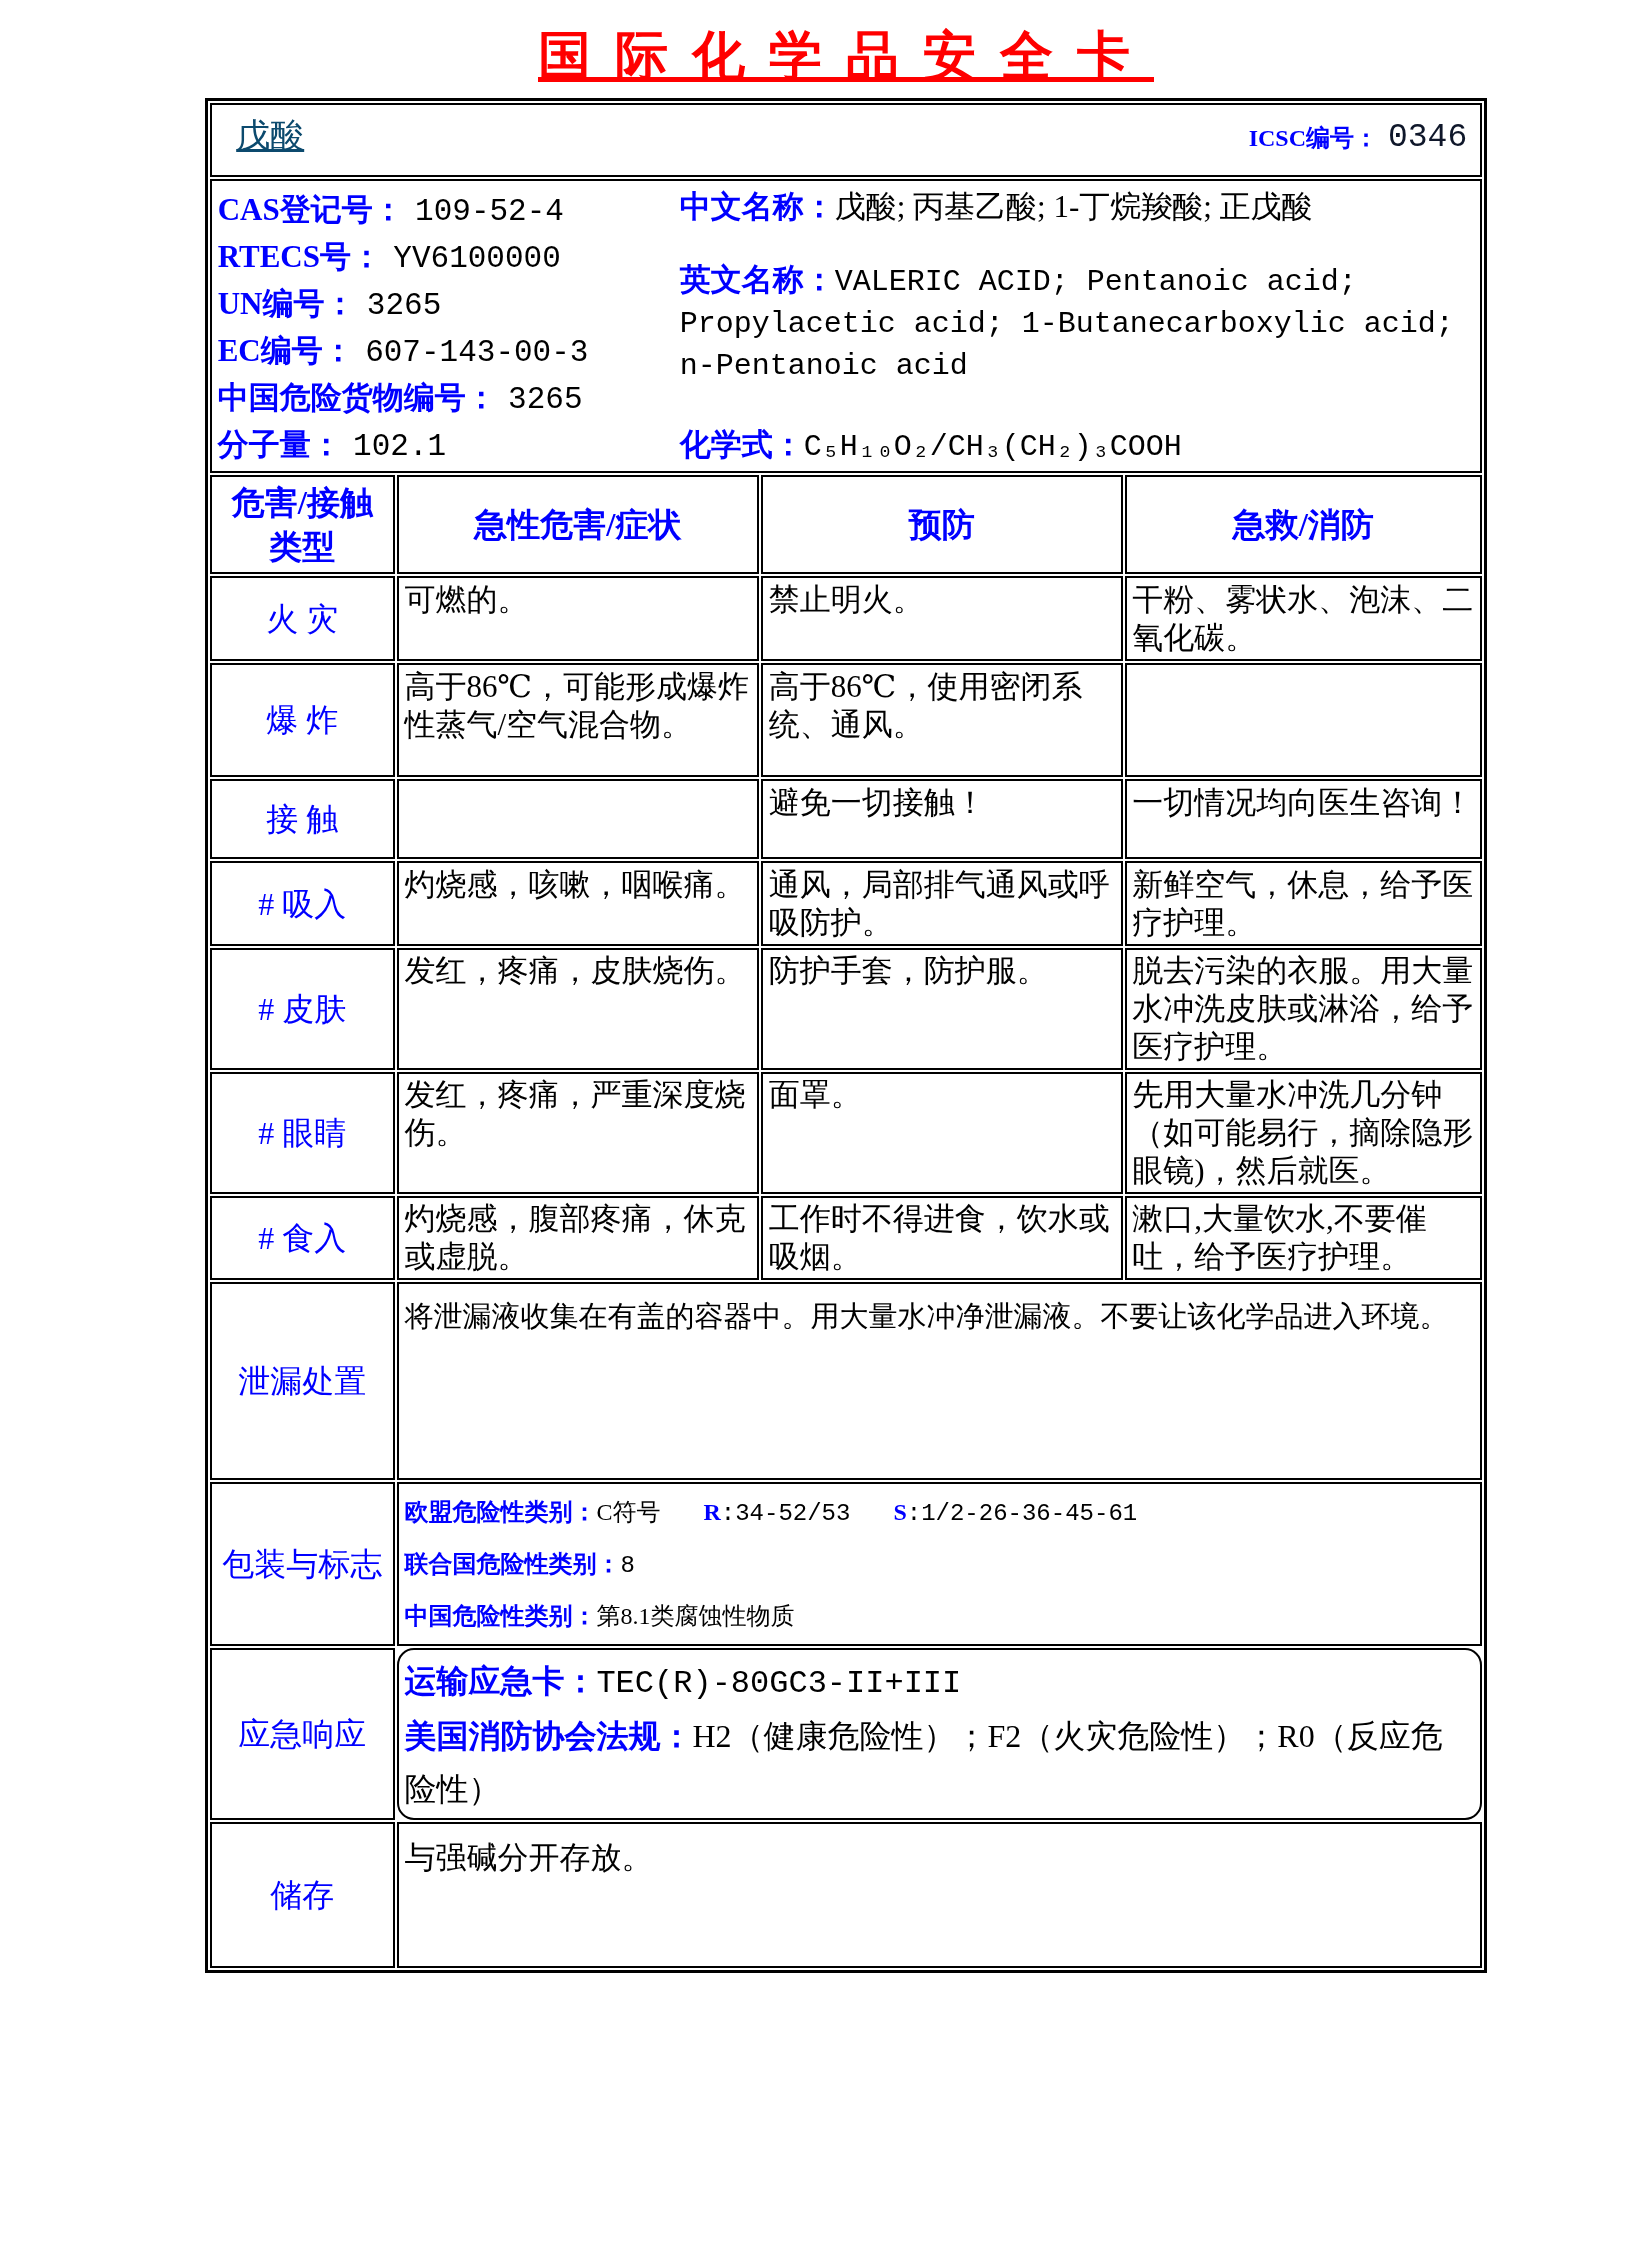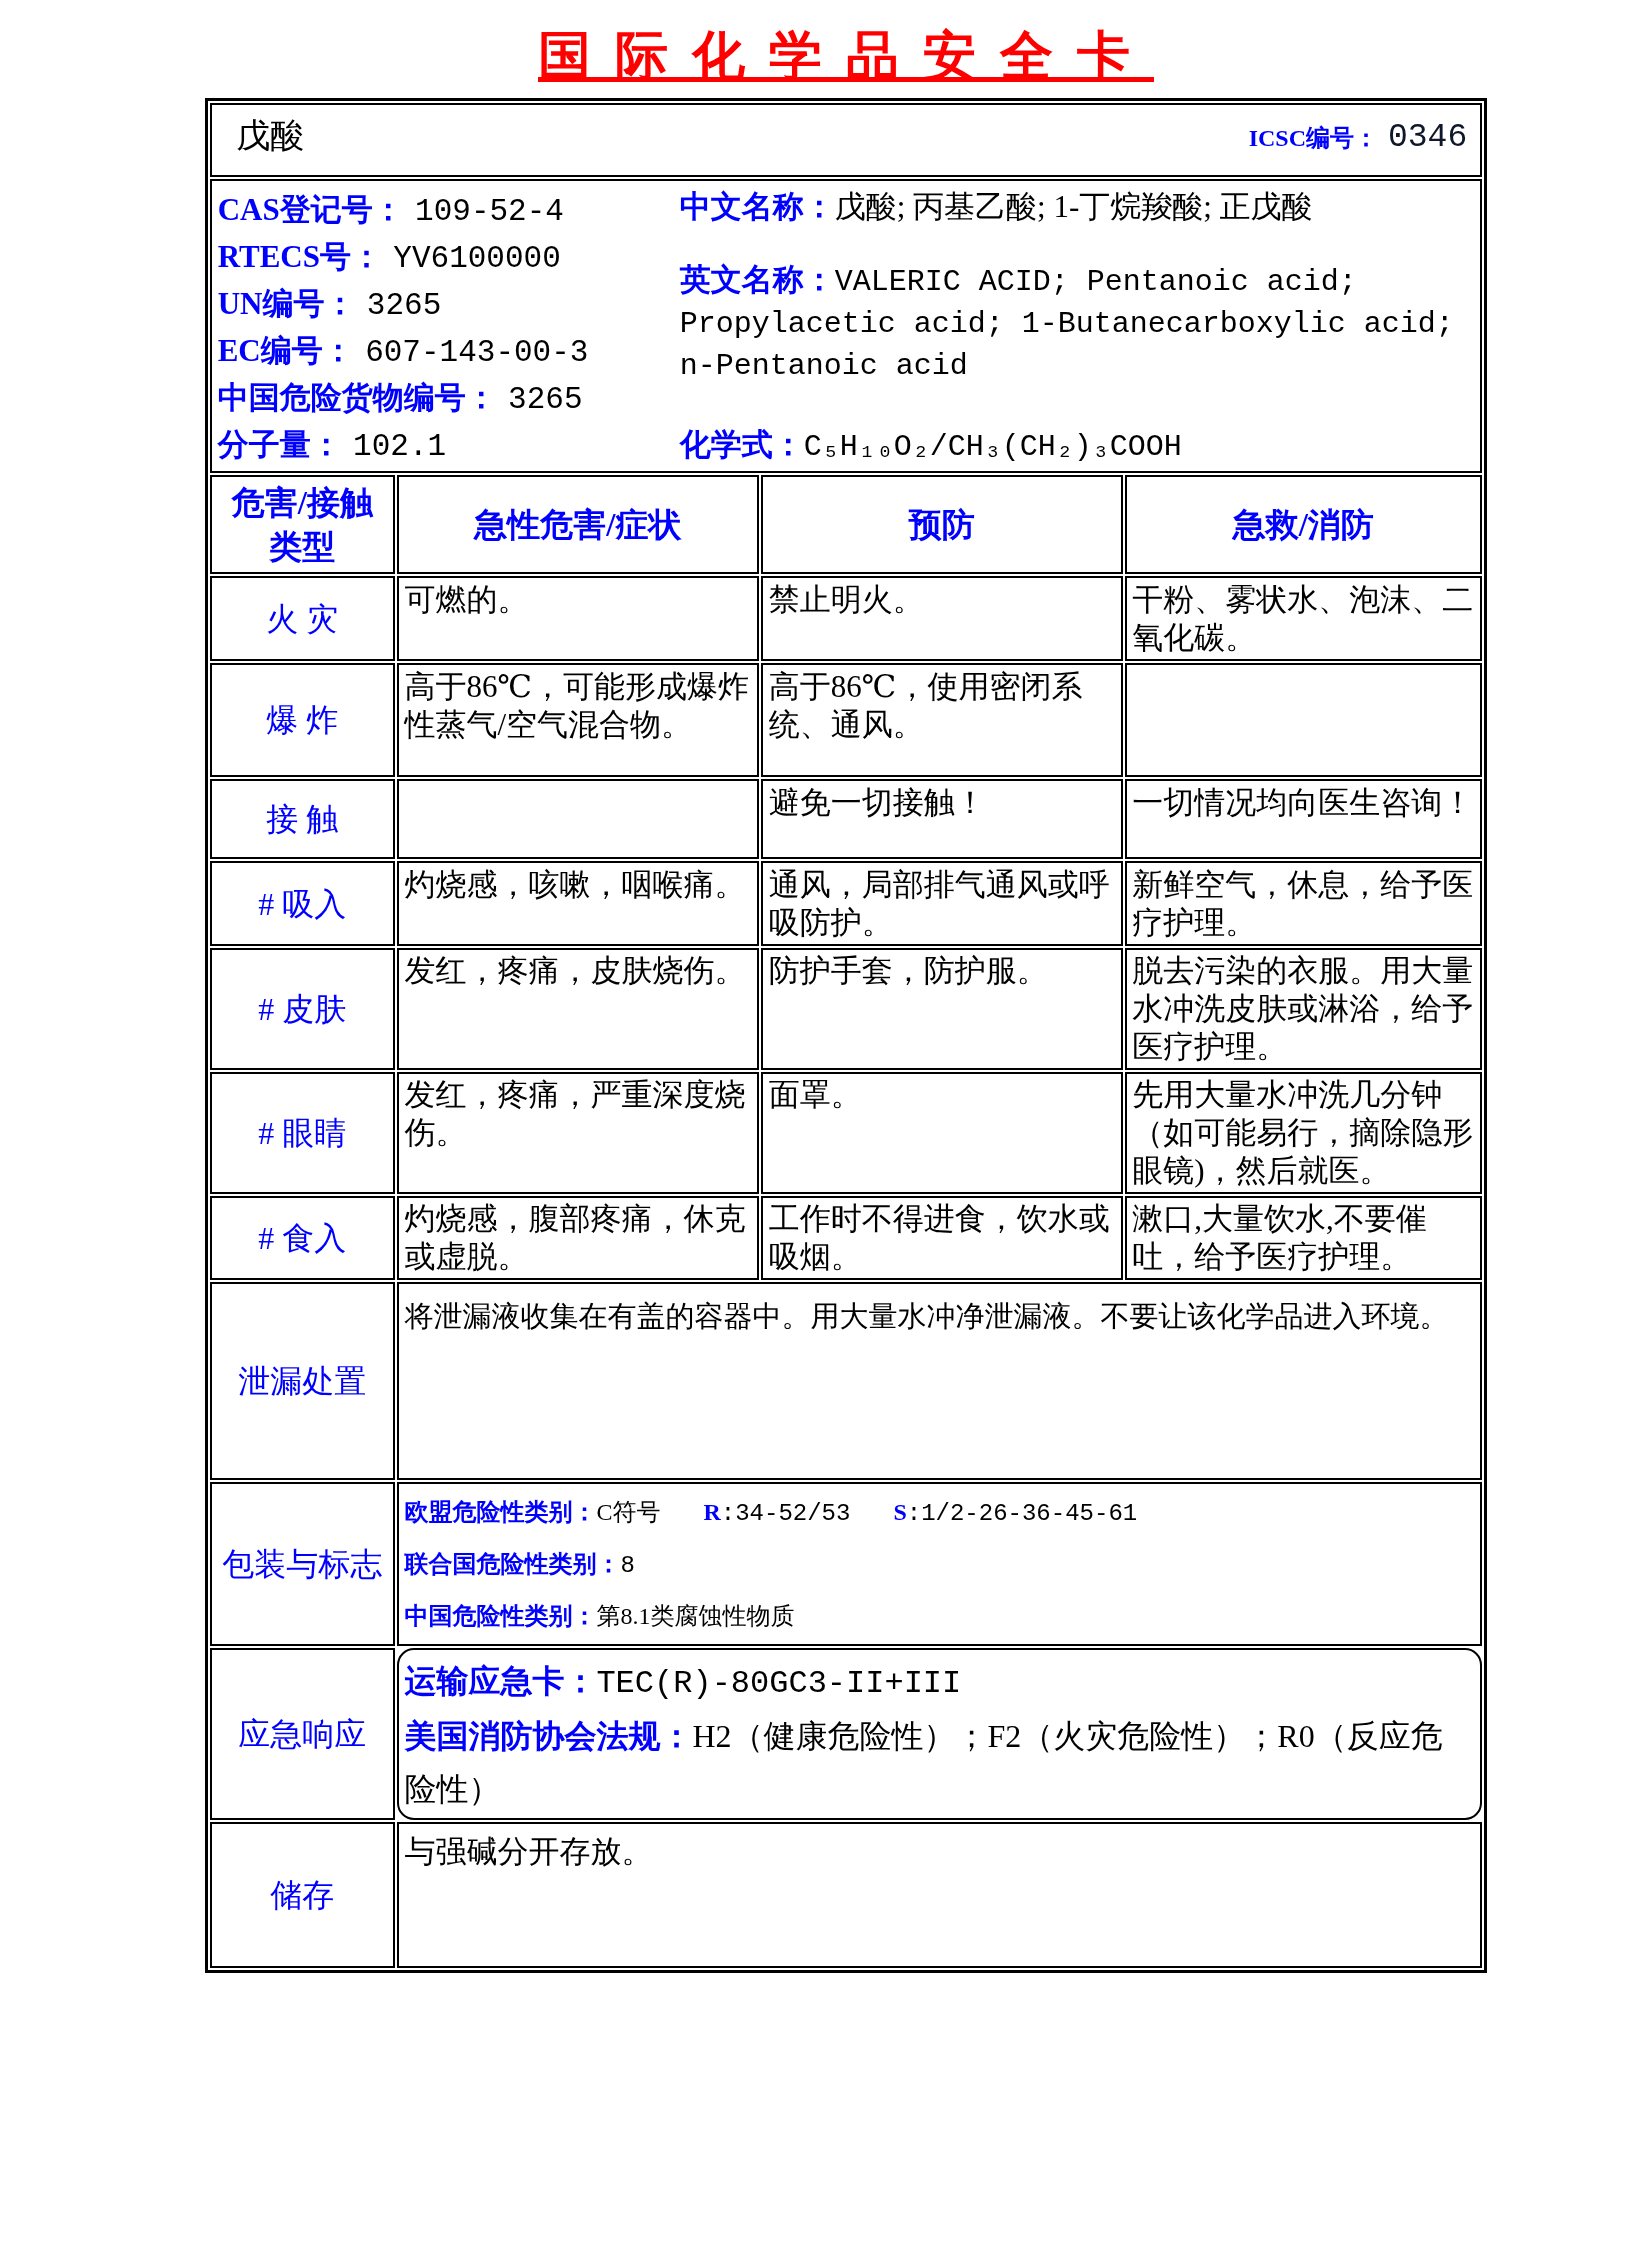--- a/index.html
+++ b/index.html
@@ -47,21 +47,21 @@
   tr.r-info > td { height:270px; }
   tr.r-head > th { height:99px; }
   tr.hz0 > td{height:85px;} tr.hz1 > td{height:114px;} tr.hz2 > td{height:80px;}
   tr.hz3 > td{height:79px;} tr.hz4 > td{height:122px;} tr.hz5 > td{height:118px;}
   tr.hz6 > td{height:83px;}
   tr.r-spill > td{height:198px;} tr.r-pack > td{height:156px;}
   tr.r-emerg > td{height:155px;} tr.r-store > td{height:146px;}
 
   
   .name-row { display:flex; justify-content:space-between; align-items:flex-start; padding:10px 7.1px 0 18.5px; }
-  .substance { font-size:34px; color:#000000; }
+  .substance { font-size:34px; color:#0c4a6e;text-decoration:underline; }
   .icsc-lbl { font-size:24px;font-family:Liberation Serif, serif; }
   .icsc-val { font-size:33px; color:#0f172a; margin-left:10px; }
 
   
   .info-row { display:flex; padding-top:4.3px; }
   .info-left { width:462px; flex:none; }
   .info-line { font-size:31px; line-height:45px; white-space:nowrap; }
   .info-line .val { margin-left:11.4px; }
   .info-right { flex:1; }
   .info-right p { margin:0; }
@@ -79,21 +79,21 @@
     font-size:32px; line-height:40px;
   }
   td.body-cell { font-size:31px; line-height:38px; }
 
   
   td.spill-cell { font-size:29px; line-height:54px; padding-top:4.3px; }
   td.pack-cell  { font-size:24px; padding-top:3px; }
   .pline { line-height:51px; white-space:nowrap; }
   .gap { margin-left:43px; }
   td.emerg-cell { font-size:32px; line-height:53px; padding-top:4.3px;border-radius:17px; }
-  td.store-cell { font-size:31px; padding-top:9px; }
+  td.store-cell { font-size:31px; padding-top:15px; }
 </style>
 </head>
 <body>
 
 <div class="doc-title">国际化学品安全卡</div>
 
 <table class="card">
   <colgroup>
     <col class="c1">
       <col class="c2">

